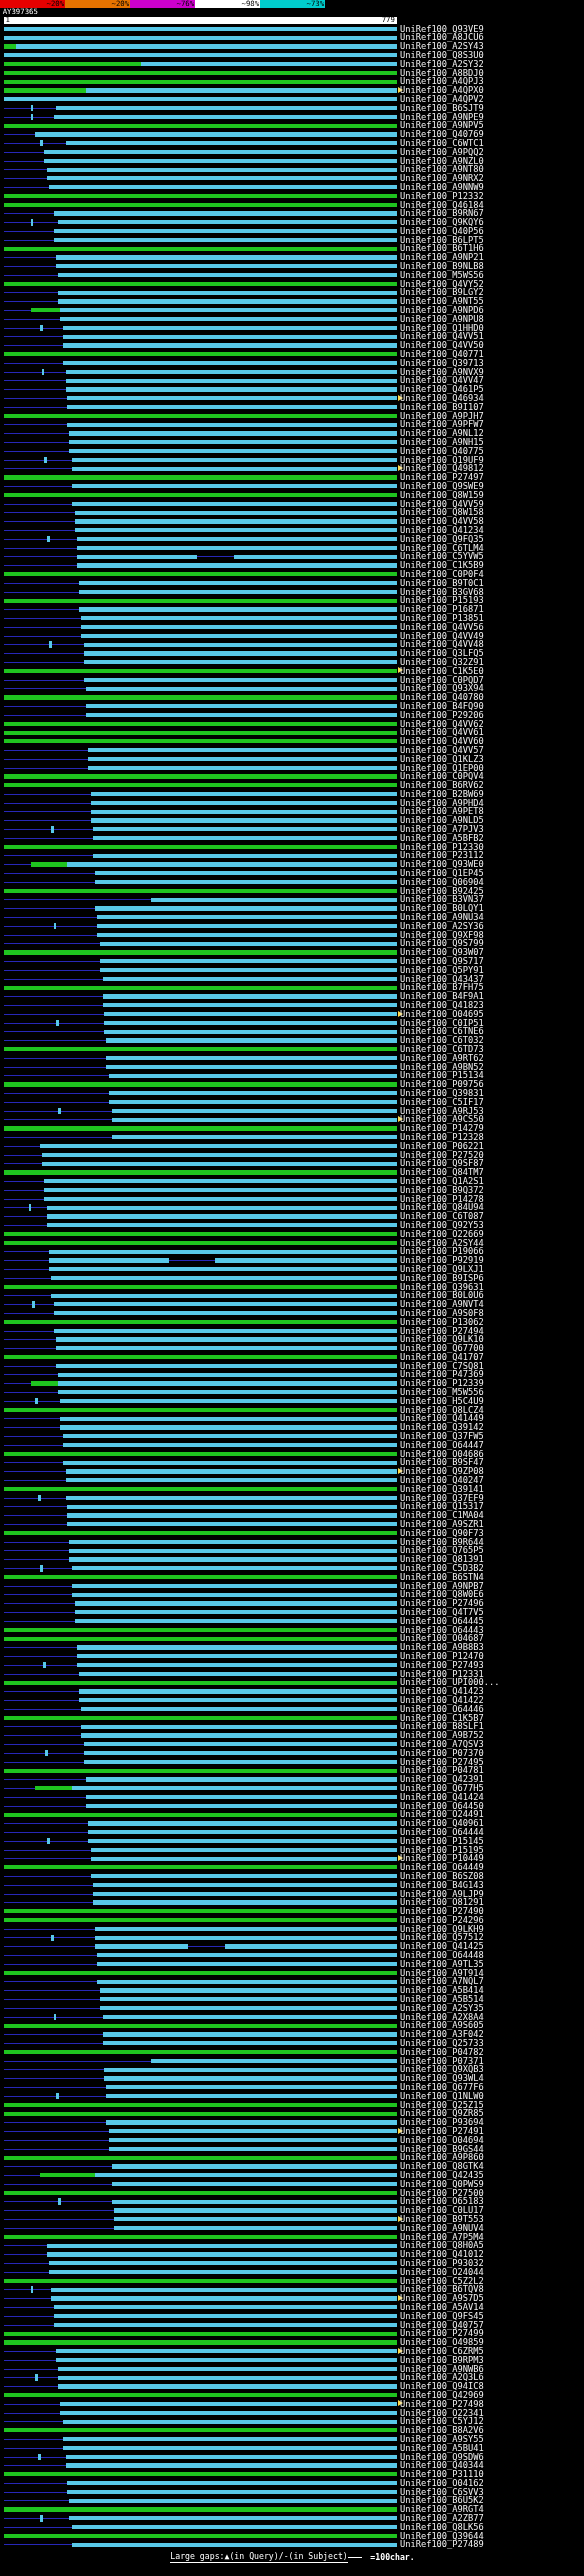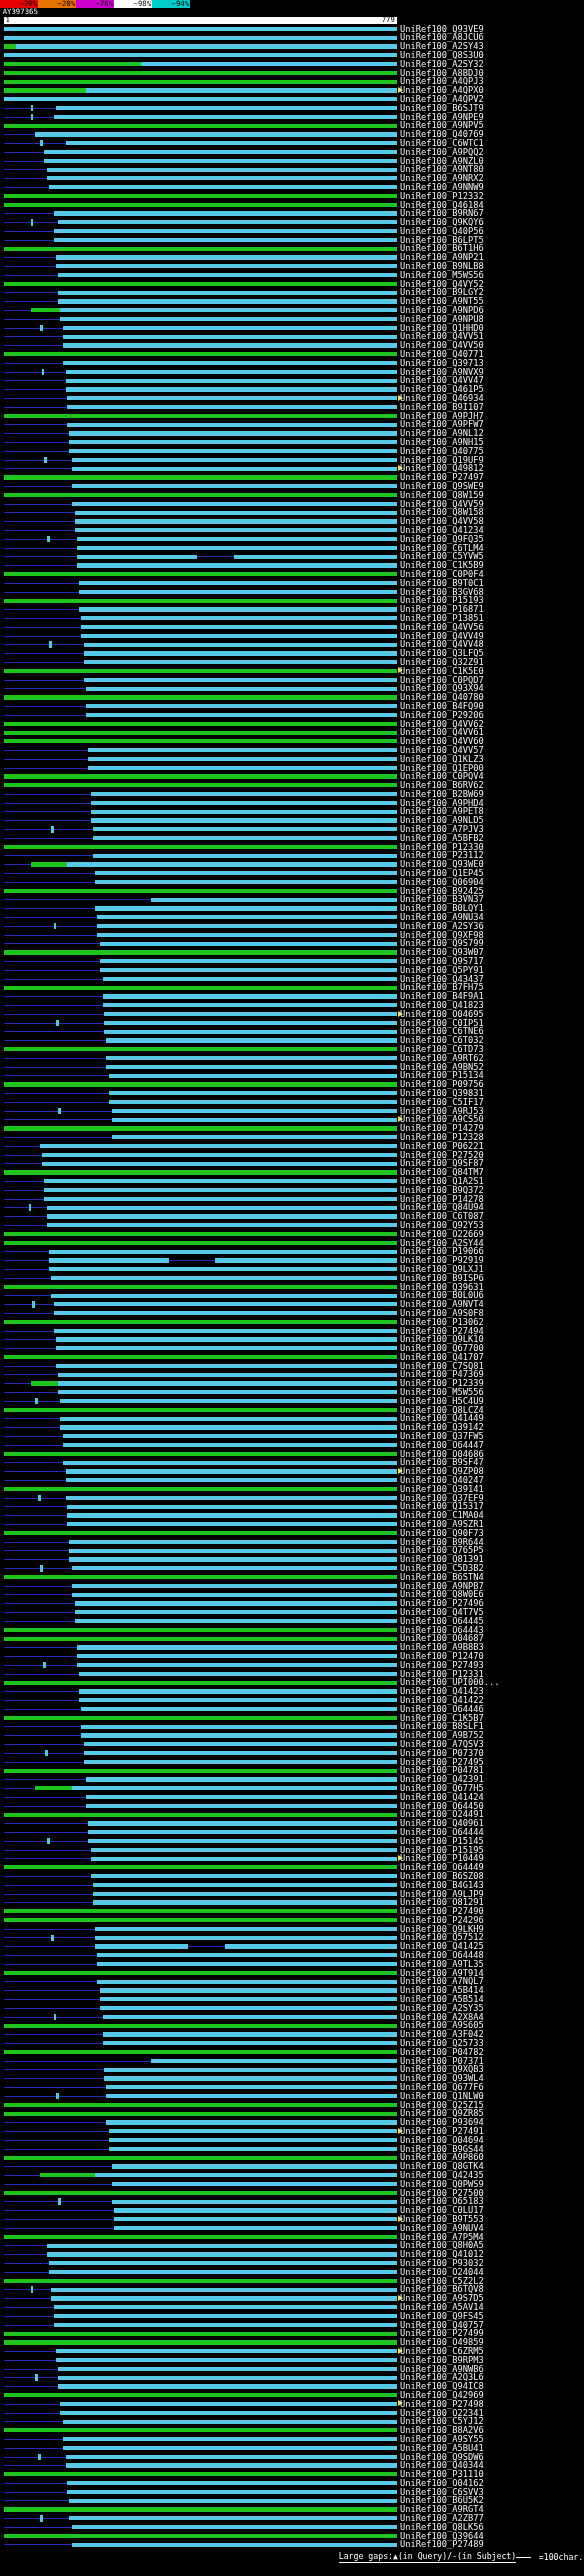--- a/index.html
+++ b/index.html
@@ -5,21 +5,21 @@
   * { margin:0; padding:0; box-sizing:border-box; }
   html,body { background:#000; }
   body {
     width:585px; height:2576px; overflow:hidden;
     font-family:"DejaVu Sans Mono", monospace; color:#fff;
   }
   .app { position:relative; width:585px; height:2576px; background:#000; }
 
   
   .scalebar { display:flex; height:8.2px; }
-  .scale-seg { width:38px; height:8.2px; position:relative; }
+  .scale-seg { width:65px; height:8.2px; position:relative; }
   .scale-label {
     position:absolute; right:0.9px; top:0;
     font-size:7.3px; line-height:8.2px; color:#000; white-space:nowrap;
   }
 
   
   .query-name { font-size:7.3px; line-height:8.2px; height:8.2px; padding-left:2.7px; color:#fff; }
   .ruler-row { height:8.2px; position:relative; }
   .ruler {
     position:absolute; left:3.7px; top:0.9px; width:393px; height:6.4px;
@@ -39,25 +39,25 @@
     border-left:5.5px solid #ffd94d;
     border-top:3.7px solid transparent; border-bottom:3.7px solid transparent;
   }
   .lbl {
     position:absolute; left:400px; top:0;
     font-size:8.7px; line-height:8.8px; color:#f2f2f2; white-space:nowrap;
   }
 
   
   .footer {
-    display:flex; justify-content:flex-end; align-items:flex-end;
+    display:flex; justify-content:center; align-items:flex-end;
     font-size:8.2px; line-height:11px; padding:1.8px 1.8px 0.9px 1.8px;
   }
   .f-left { border-bottom:0.9px solid #fff; }
-  .f-right { display:flex; align-items:center; gap:8px; }
+  .f-right { display:flex; align-items:center; gap:8px;font-weight:bold; }
   .hline { display:inline-block; width:14.6px; height:0.9px; background:#fff; }
 </style>
 </head>
 <body>
 
 <div class="app">
 
   <div class="scalebar" id="scale">
       <div class="scale-seg" style="background: rgb(230, 0, 0);">
         <span class="scale-label">~20%</span>
@@ -65,21 +65,21 @@
       <div class="scale-seg" style="background: rgb(230, 115, 0);">
         <span class="scale-label">~20%</span>
       </div>
       <div class="scale-seg" style="background: rgb(204, 0, 204);">
         <span class="scale-label">~76%</span>
       </div>
       <div class="scale-seg" style="background: rgb(255, 255, 255);">
         <span class="scale-label">~98%</span>
       </div>
       <div class="scale-seg" style="background: rgb(0, 204, 204);">
-        <span class="scale-label">~94%</span>
+        <span class="scale-label">~73%</span>
       </div>
     </div>
 
   <div class="query-name">AY397365</div>
 
   <div class="ruler-row">
     <div class="ruler">
       <span>1</span>
       <span>779</span>
     </div>

